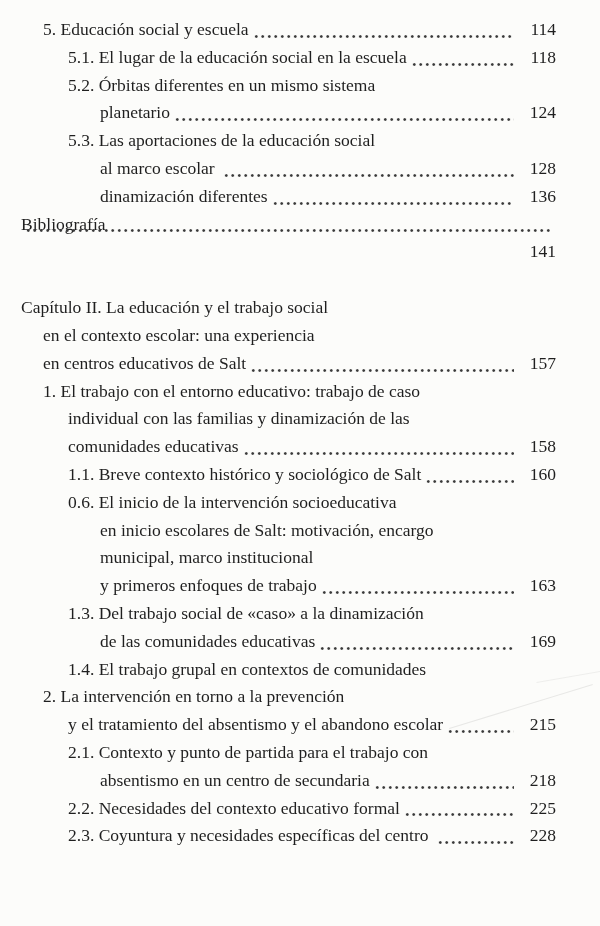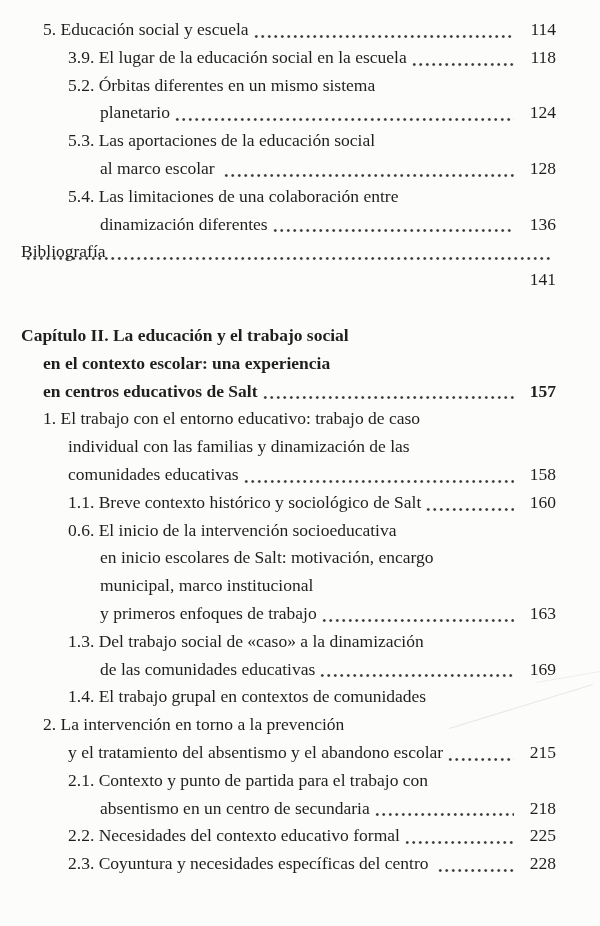--- a/index.html
+++ b/index.html
@@ -21,21 +21,21 @@
     height: 770px;
     padding: 16px 44px 20px 21px;
     position: relative;
   }
   .toc-list {
     font-size: 17.5px;
     line-height: 27.8px;
   }
   .entry.bold .txt,
   .entry.bold .page-num {
-    font-weight: bold;
+    font-weight: normal;
   }
   .entry.space-before {
     margin-top: 28px;
   }
   .line {
     display: flex;
     align-items: stretch;
   }
   .indent-0 { padding-left: 0; flex-direction: column; }
   .indent-1 { padding-left: 22px; }
@@ -97,21 +97,21 @@
   <div class="toc-list">
       <div class="entry">
         <div class="line indent-1">
           <span class="txt">5. Educación social y escuela</span>
           <span class="leader"></span>
           <span class="page-num">114</span>
         </div>
       </div>
       <div class="entry">
         <div class="line indent-2">
-          <span class="txt">3.9. El lugar de la educación social en la escuela</span>
+          <span class="txt">5.1. El lugar de la educación social en la escuela</span>
           <span class="leader"></span>
           <span class="page-num">118</span>
         </div>
       </div>
       <div class="entry">
         <div class="line indent-2">
           <span class="txt">5.2. Órbitas diferentes en un mismo sistema</span>
         </div>
         <div class="line indent-3">
           <span class="txt">planetario</span>
@@ -123,23 +123,20 @@
         <div class="line indent-2">
           <span class="txt">5.3. Las aportaciones de la educación social</span>
         </div>
         <div class="line indent-3">
           <span class="txt">al marco escolar </span>
           <span class="leader"></span>
           <span class="page-num">128</span>
         </div>
       </div>
       <div class="entry">
-        <div class="line indent-2">
-          <span class="txt">5.4. Las limitaciones de una colaboración entre</span>
-        </div>
         <div class="line indent-3">
           <span class="txt">dinamización diferentes</span>
           <span class="leader"></span>
           <span class="page-num">136</span>
         </div>
       </div>
       <div class="entry">
         <div class="line indent-0">
           <span class="txt">Bibliografía</span>
           <span class="leader"></span>

